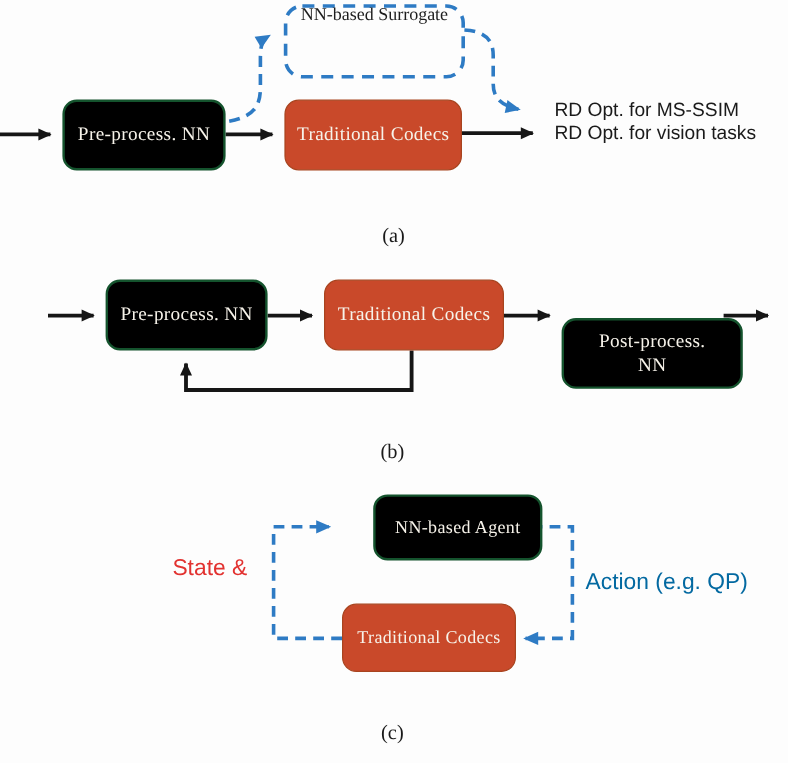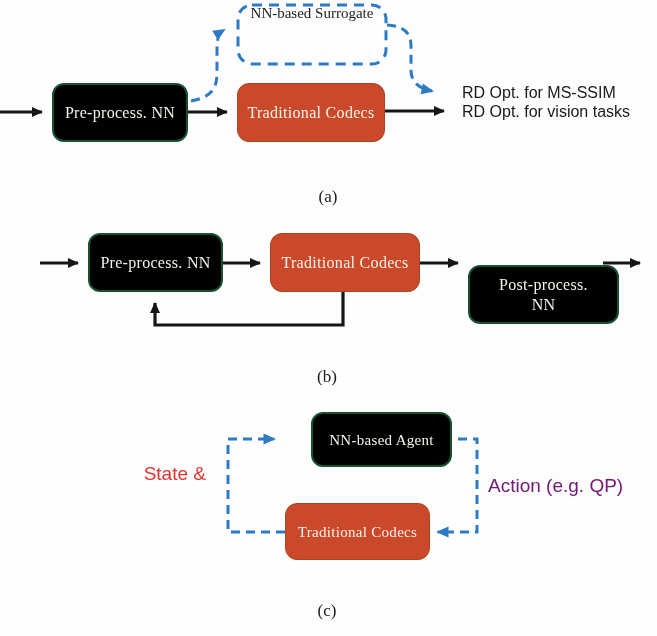--- a/index.html
+++ b/index.html
@@ -48,21 +48,21 @@
 
   
   .c-agent{left:287px;top:412px;width:141px;height:55px;font-size:15px;margin-left:24px;}
   .c-codec{left:285px;top:503px;width:145px;height:57px;font-size:15px;}
   .c-state{
     position:absolute;left:106px;top:461px;width:100px;
     text-align:right;color:#E23230;font-size:19px;line-height:25px;
   }
   .c-action{
     position:absolute;left:488px;top:475px;
-    color:#701a75;font-size:19px;white-space:nowrap;
+    color:#0369a1;font-size:19px;white-space:nowrap;
   }
 
   .fig-label{
     position:absolute;width:60px;text-align:center;
     font-family:"Liberation Serif",serif;font-size:17px;color:#1a1a1a;
   }
   .fig-a{left:298px;top:187px;}
   .fig-b{left:297px;top:367px;}
   .fig-c{left:297px;top:601px;}
 </style>

